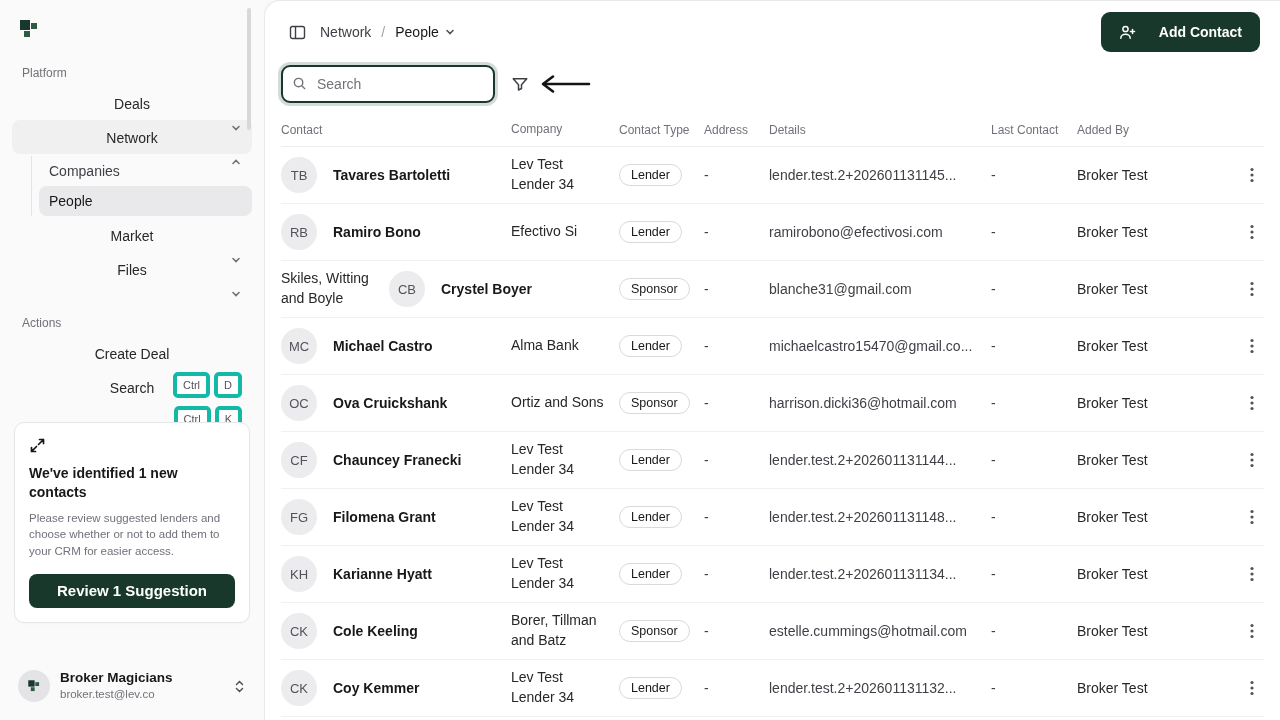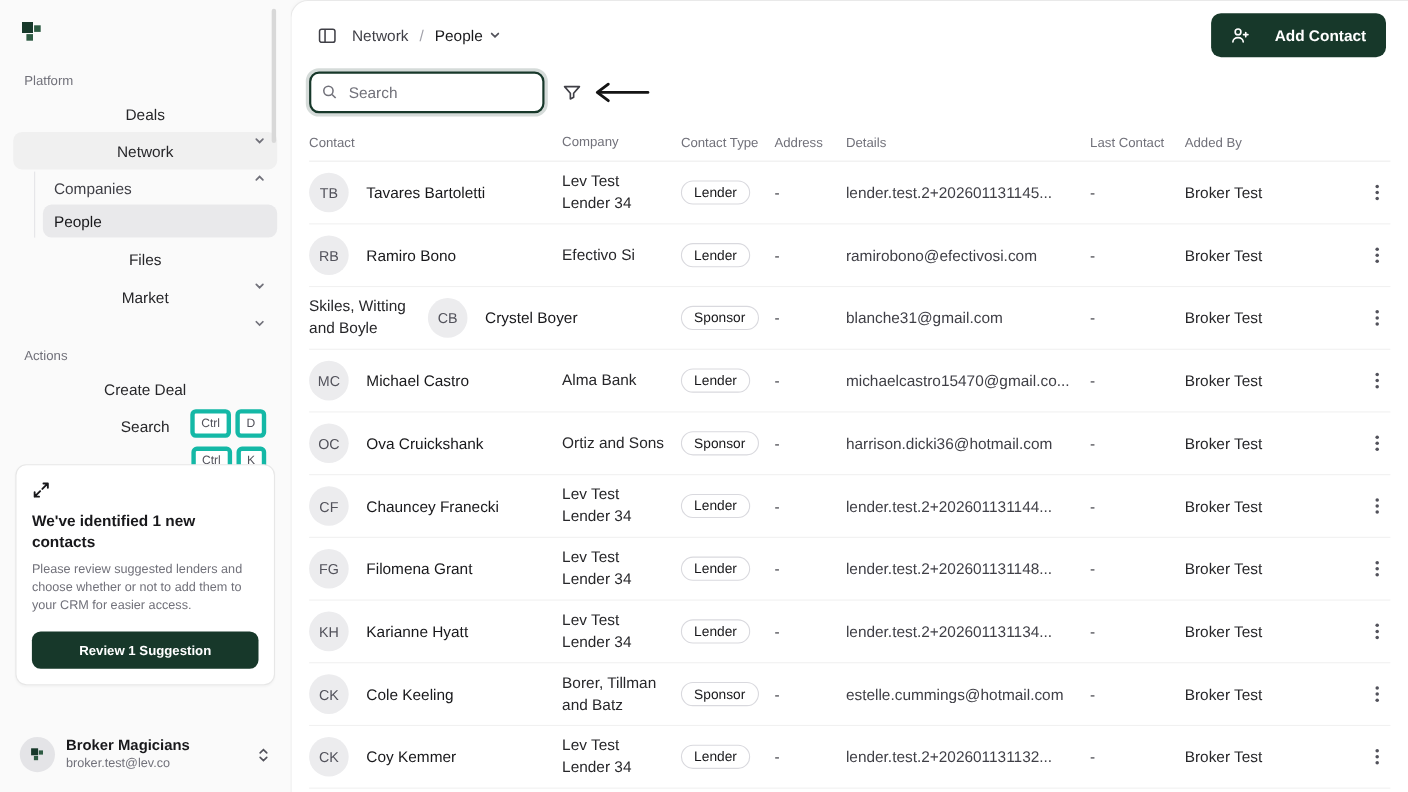--- a/index.html
+++ b/index.html
@@ -34,21 +34,21 @@
     border-radius:5px; padding:1px 6px; line-height:16px;
   }
   .notice-card{
     margin:18px 2px 0 2px; background:#fff; border:1px solid #e7e7e7; border-radius:10px;
     padding:14px; box-shadow:0 1px 2px rgba(0,0,0,.03);
   }
   .notice-title{font-size:14px; font-weight:700; line-height:1.35; margin:10px 0 8px 0; max-width:150px;}
   .notice-body{font-size:11.5px; color:#71717a; line-height:1.45;}
   .notice-btn{
     width:100%; margin-top:14px; height:34px; border:none; border-radius:8px;
-    background:var(--accent); color:#fff; font-size:12px; font-weight:600; cursor:pointer;
+    background:var(--accent); color:#fff; font-size:15px; font-weight:600; cursor:pointer;
     font-family:inherit;
   }
   .account{
     margin-top:auto; display:flex; align-items:center; gap:10px; padding:8px 6px; border-radius:8px; cursor:pointer;
   }
   .account-avatar{
     width:32px; height:32px; border-radius:50%; background:#e4e4e7;
     display:flex; align-items:center; justify-content:center; flex-shrink:0;
   }
   .account-name{font-size:13.5px; font-weight:700; line-height:1.2;}
@@ -95,21 +95,21 @@
   .c-type{width:85px;}
   .c-address{width:65px; color:#3f3f46;}
   .c-details{width:222px; color:#3f3f46; white-space:nowrap; overflow:hidden; text-overflow:ellipsis;}
   .c-last{width:86px; color:#3f3f46;}
   .c-added{width:133px; color:#27272a;}
   .c-actions{flex:1; display:flex; justify-content:flex-end; padding-right:4px;}
   .row-avatar{
     width:36px; height:36px; border-radius:50%; background:#ececee; color:#52525b;
     font-size:13px; font-weight:500; display:flex; align-items:center; justify-content:center; flex-shrink:0;
   }
-  .row-name{font-weight:400; color:#18181b;}
+  .row-name{font-weight:700; color:#18181b;}
   .pill{
     display:inline-block; padding:3px 11px; border:1px solid #d9d9de; border-radius:999px;
     font-size:12.5px; color:#18181b; background:#fff; white-space:nowrap;
   }
   .kebab{display:flex; padding:6px; border-radius:6px; cursor:pointer; color:#52525b;}
   svg{display:block;}
 </style>
 </head>
 <body>
 
@@ -155,36 +155,36 @@
       </span>
     </div>
 
     <div class="subnav">
       <div class="sub-item">Companies</div>
       <div class="sub-item selected">People</div>
     </div>
 
     <div class="nav-item">
       <svg width="16" height="16" viewBox="0 0 16 16" fill="none" stroke="#52525b" stroke-width="1.4">
-          <path d="M2 4.5c0-.8.6-1.5 1.4-1.5h3l1.5 1.8h5.7c.8 0 1.4.7 1.4 1.5v6.2c0 .8-.6 1.5-1.4 1.5H3.4c-.8 0-1.4-.7-1.4-1.5V4.5z"></path>
-        </svg>
-      <span class="lbl">Files</span>
+          <circle cx="8" cy="8" r="6"></circle>
+          <path d="M8 2v6l4.2 3"></path>
+        </svg>
+      <span class="lbl">Market</span>
       <span class="chev">
         <svg width="12" height="12" viewBox="0 0 12 12" fill="none" stroke="currentColor" stroke-width="1.6" stroke-linecap="round">
             <polyline points="3,4.5 6,7.5 9,4.5"></polyline>
           </svg>
       </span>
     </div>
 
     <div class="nav-item">
       <svg width="16" height="16" viewBox="0 0 16 16" fill="none" stroke="#52525b" stroke-width="1.4">
-          <circle cx="8" cy="8" r="6"></circle>
-          <path d="M8 2v6l4.2 3"></path>
-        </svg>
-      <span class="lbl">Market</span>
+          <path d="M2 4.5c0-.8.6-1.5 1.4-1.5h3l1.5 1.8h5.7c.8 0 1.4.7 1.4 1.5v6.2c0 .8-.6 1.5-1.4 1.5H3.4c-.8 0-1.4-.7-1.4-1.5V4.5z"></path>
+        </svg>
+      <span class="lbl">Files</span>
       <span class="chev">
         <svg width="12" height="12" viewBox="0 0 12 12" fill="none" stroke="currentColor" stroke-width="1.6" stroke-linecap="round">
             <polyline points="3,4.5 6,7.5 9,4.5"></polyline>
           </svg>
       </span>
     </div>
   </nav>
 
   <div class="section-label" style="margin-top:22px;">Actions</div>
 

